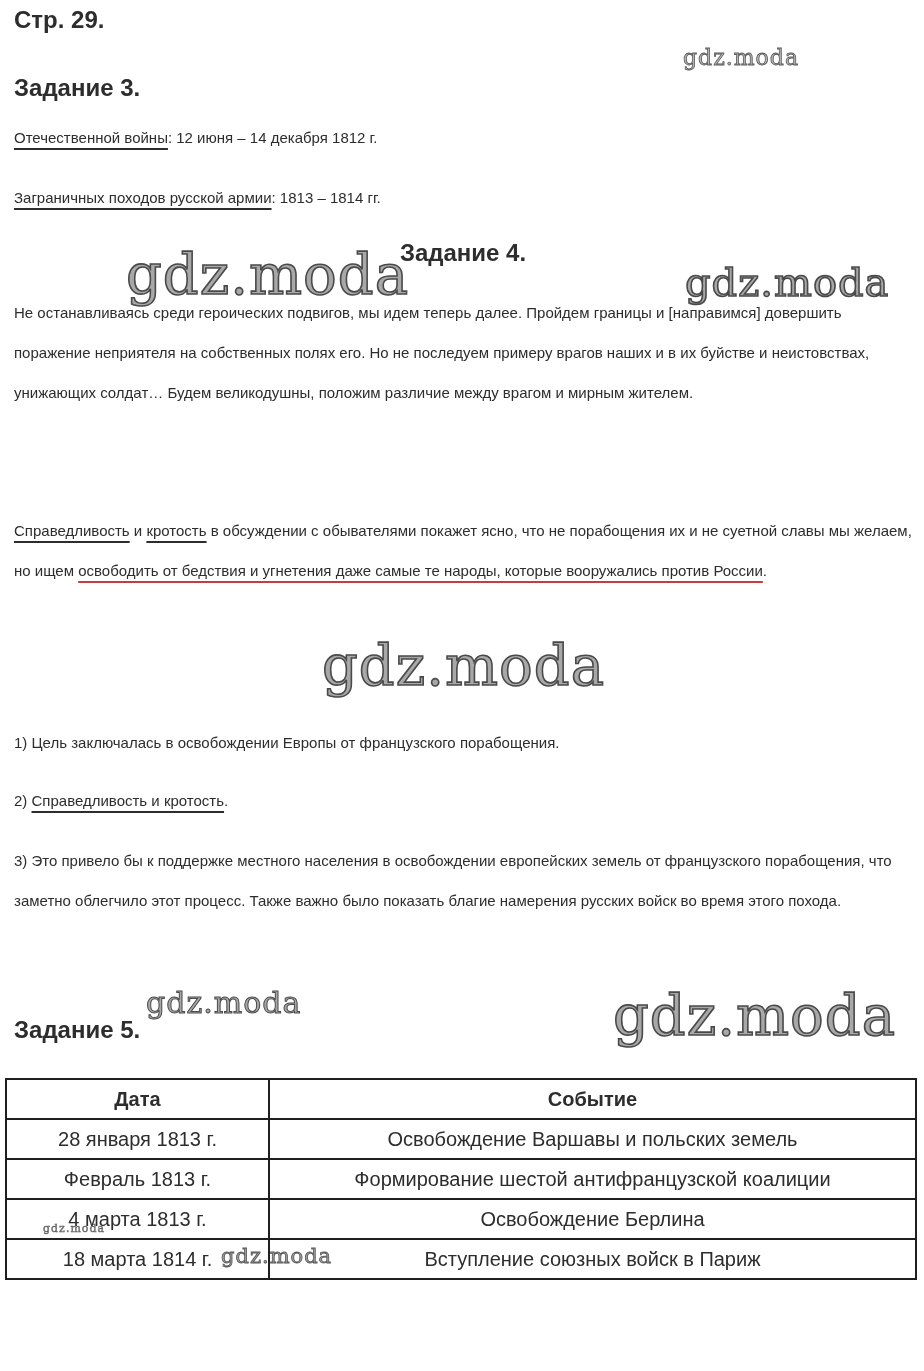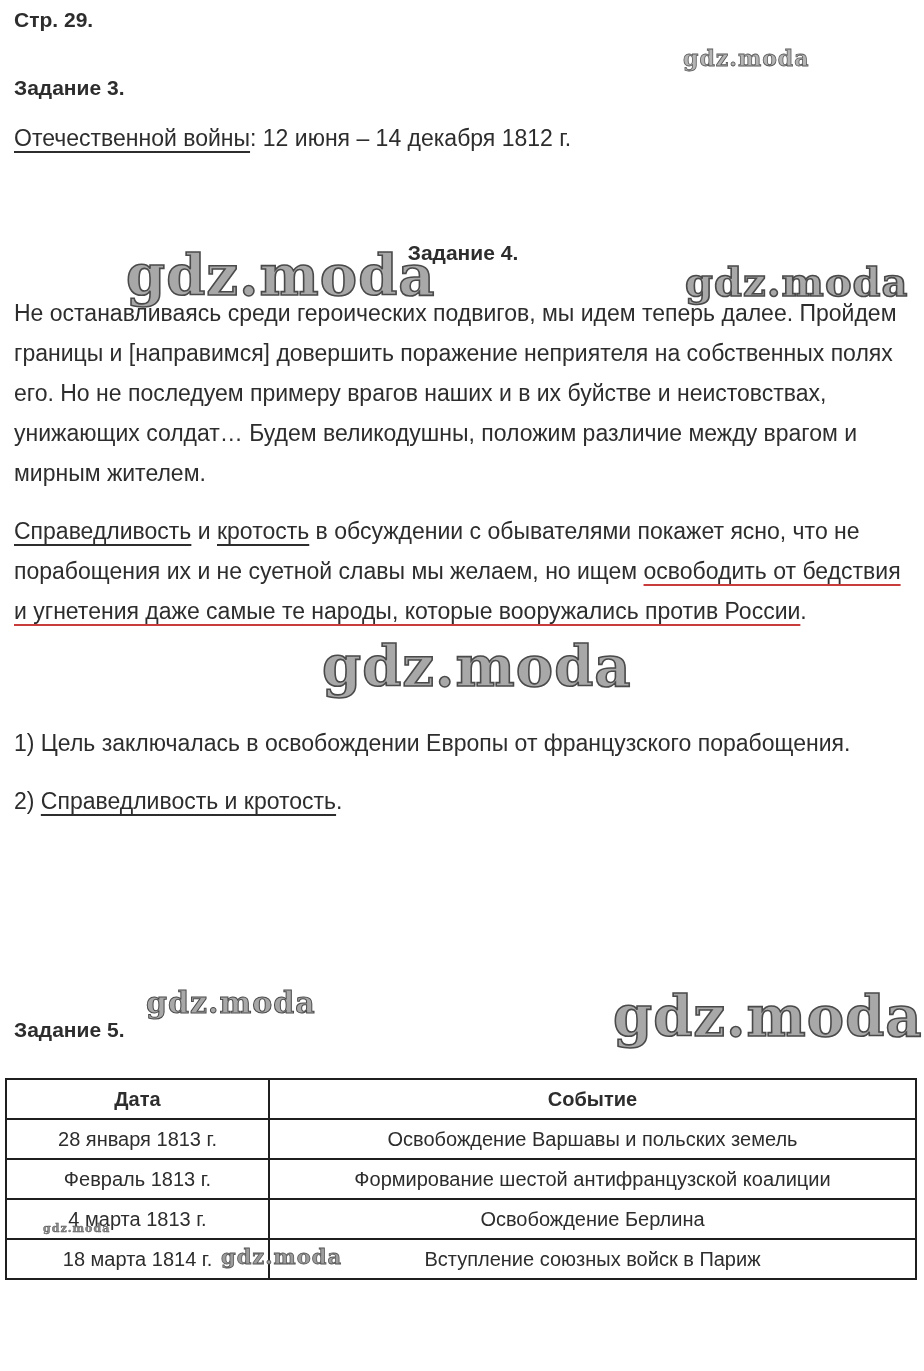--- a/index.html
+++ b/index.html
@@ -10,42 +10,42 @@
     height: 1371px;
     background: #ffffff;
     overflow: hidden;
     font-family: "Liberation Sans", sans-serif;
     color: #2d2d2d;
   }
   .block {
     position: absolute;
     left: 14px;
     width: 898px;
-    font-size: 23px;
+    font-size: 15px;
     line-height: 40px;
     z-index: 1;
   }
-  .heading { font-weight: bold; font-size: 21px; }
+  .heading { font-weight: bold; font-size: 24px; }
   .u {
     text-decoration: underline;
     text-decoration-thickness: 2px;
     text-underline-offset: 5px;
     text-decoration-color: #2d2d2d;
   }
   .u-red {
     text-decoration: underline;
     text-decoration-thickness: 2px;
     text-underline-offset: 5px;
     text-decoration-color: #c83c3c;
   }
   
   .wm {
     position: absolute;
     font-family: "DejaVu Serif", serif;
-    font-weight: bold;
+    font-weight: normal;
     white-space: nowrap;
     line-height: 1;
     color: #a8a8a8;
     -webkit-text-stroke: 1.6px #4a4a4a;
     letter-spacing: 1px;
     z-index: 2;
     pointer-events: none;
   }
   .wm-top-right   { left: 683px; top: 47px;  font-size: 22px; -webkit-text-stroke: 0.8px #5a5a5a; color: #b5b5b5; }
   .wm-task4-left  { left: 126px; top: 247px; font-size: 56px; }
@@ -92,35 +92,39 @@
   <div class="wm wm-table-row4">gdz.moda</div>
 
   <div class="block heading" style="top:0px;">Стр. 29.</div>
 
   <div class="block heading" style="top:68px;">Задание 3.</div>
 
   <div class="block" style="top:118px;">
     <span class="u">Отечественной войны</span><span>: 12 июня – 14 декабря 1812 г.</span>
   </div>
 
+  <div class="block" style="top:178px;">
+    <span class="u">Заграничных походов русской армии</span><span>: 1813 – 1814 гг.</span>
+  </div>
 
   <div class="block heading" style="top:233px;text-align:center;">Задание 4.</div>
 
   <div class="block" style="top:511px;">
     <span class="u">Справедливость</span><span> и </span><span class="u">кротость</span><span> в обсуждении с обывателями покажет ясно, что не порабощения их и не суетной славы мы желаем, но ищем </span><span class="u-red">освободить от бедствия и угнетения даже самые те народы, которые вооружались против России</span><span>.</span>
   </div>
 
   <div class="block" style="top:293px;">Не останавливаясь среди героических подвигов, мы идем теперь далее. Пройдем границы и [направимся] довершить поражение неприятеля на собственных полях его. Но не последуем примеру врагов наших и в их буйстве и неистовствах, унижающих солдат… Будем великодушны, положим различие между врагом и мирным жителем.</div>
 
   <div class="block" style="top:723px;">1) Цель заключалась в освобождении Европы от французского порабощения.</div>
 
   <div class="block" style="top:781px;">
     <span>2) </span><span class="u">Справедливость и кротость</span><span>.</span>
   </div>
 
+  <div class="block" style="top:841px;">3) Это привело бы к поддержке местного населения в освобождении европейских земель от французского порабощения, что заметно облегчило этот процесс. Также важно было показать благие намерения русских войск во время этого похода.</div>
 
   <div class="block heading" style="top:1010px;">Задание 5.</div>
 
   <table class="t5">
     <colgroup>
         <col class="col-date">
         <col>
       </colgroup>
     <thead>
       <tr>

